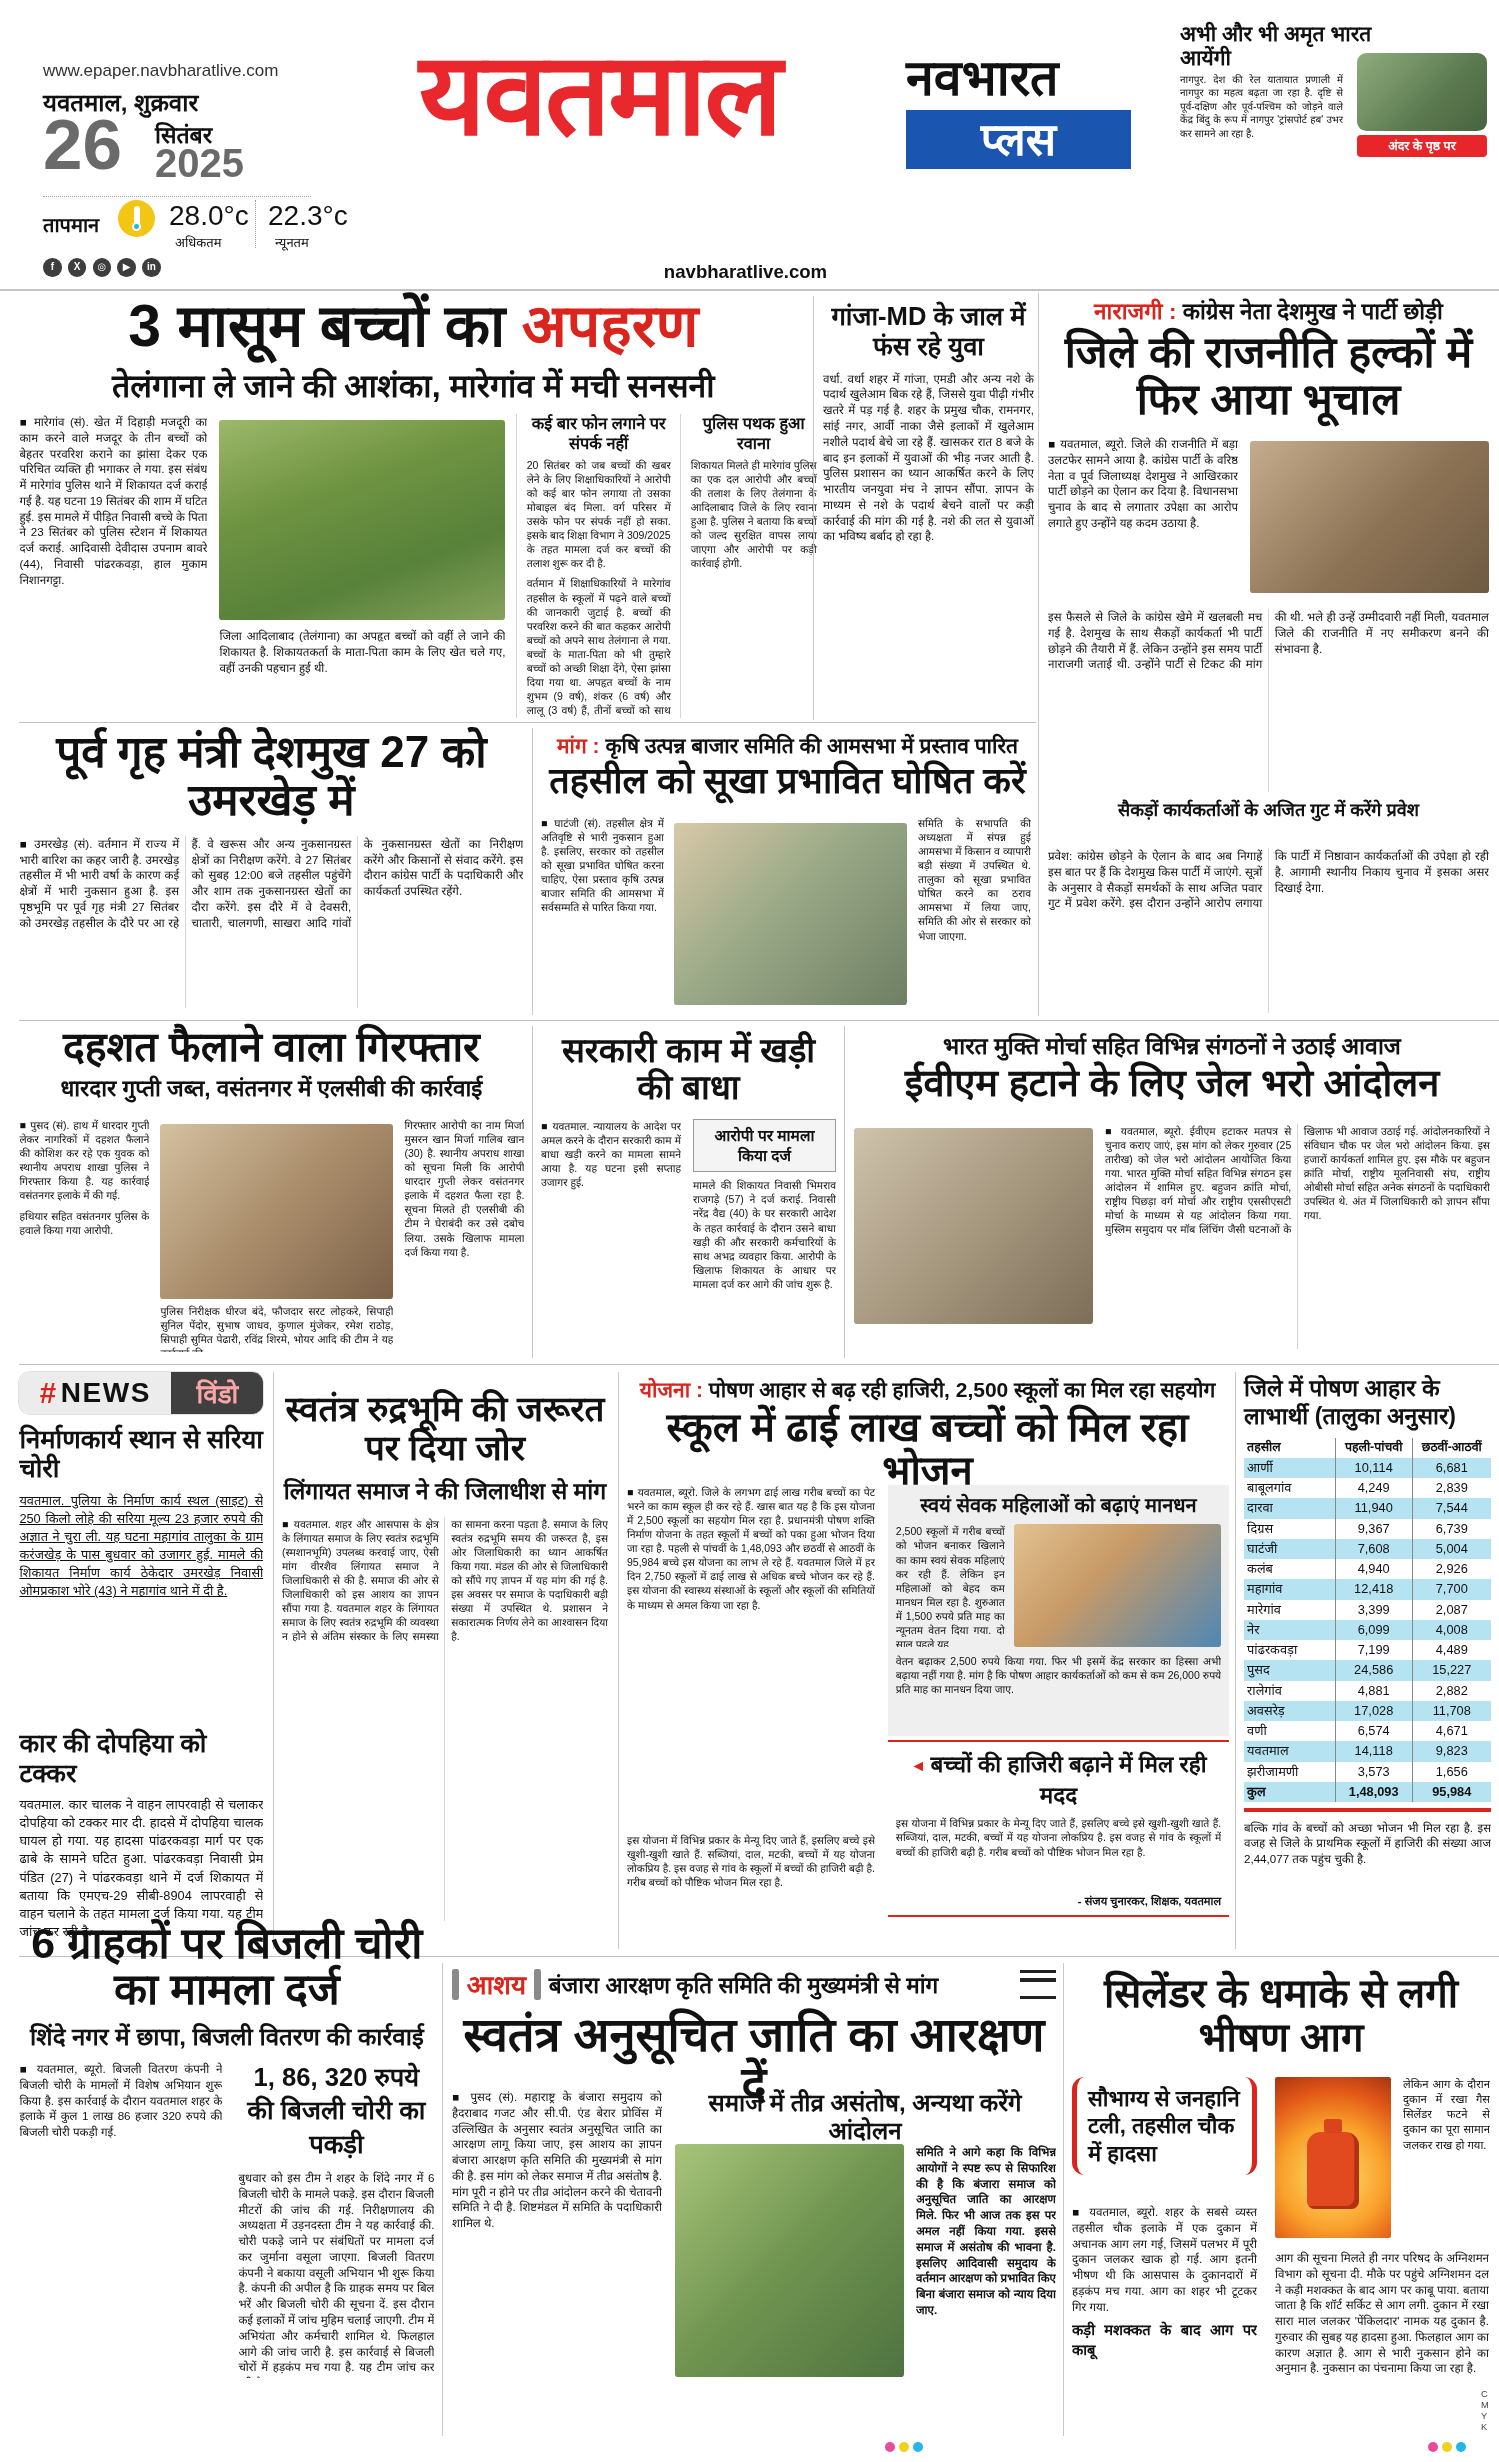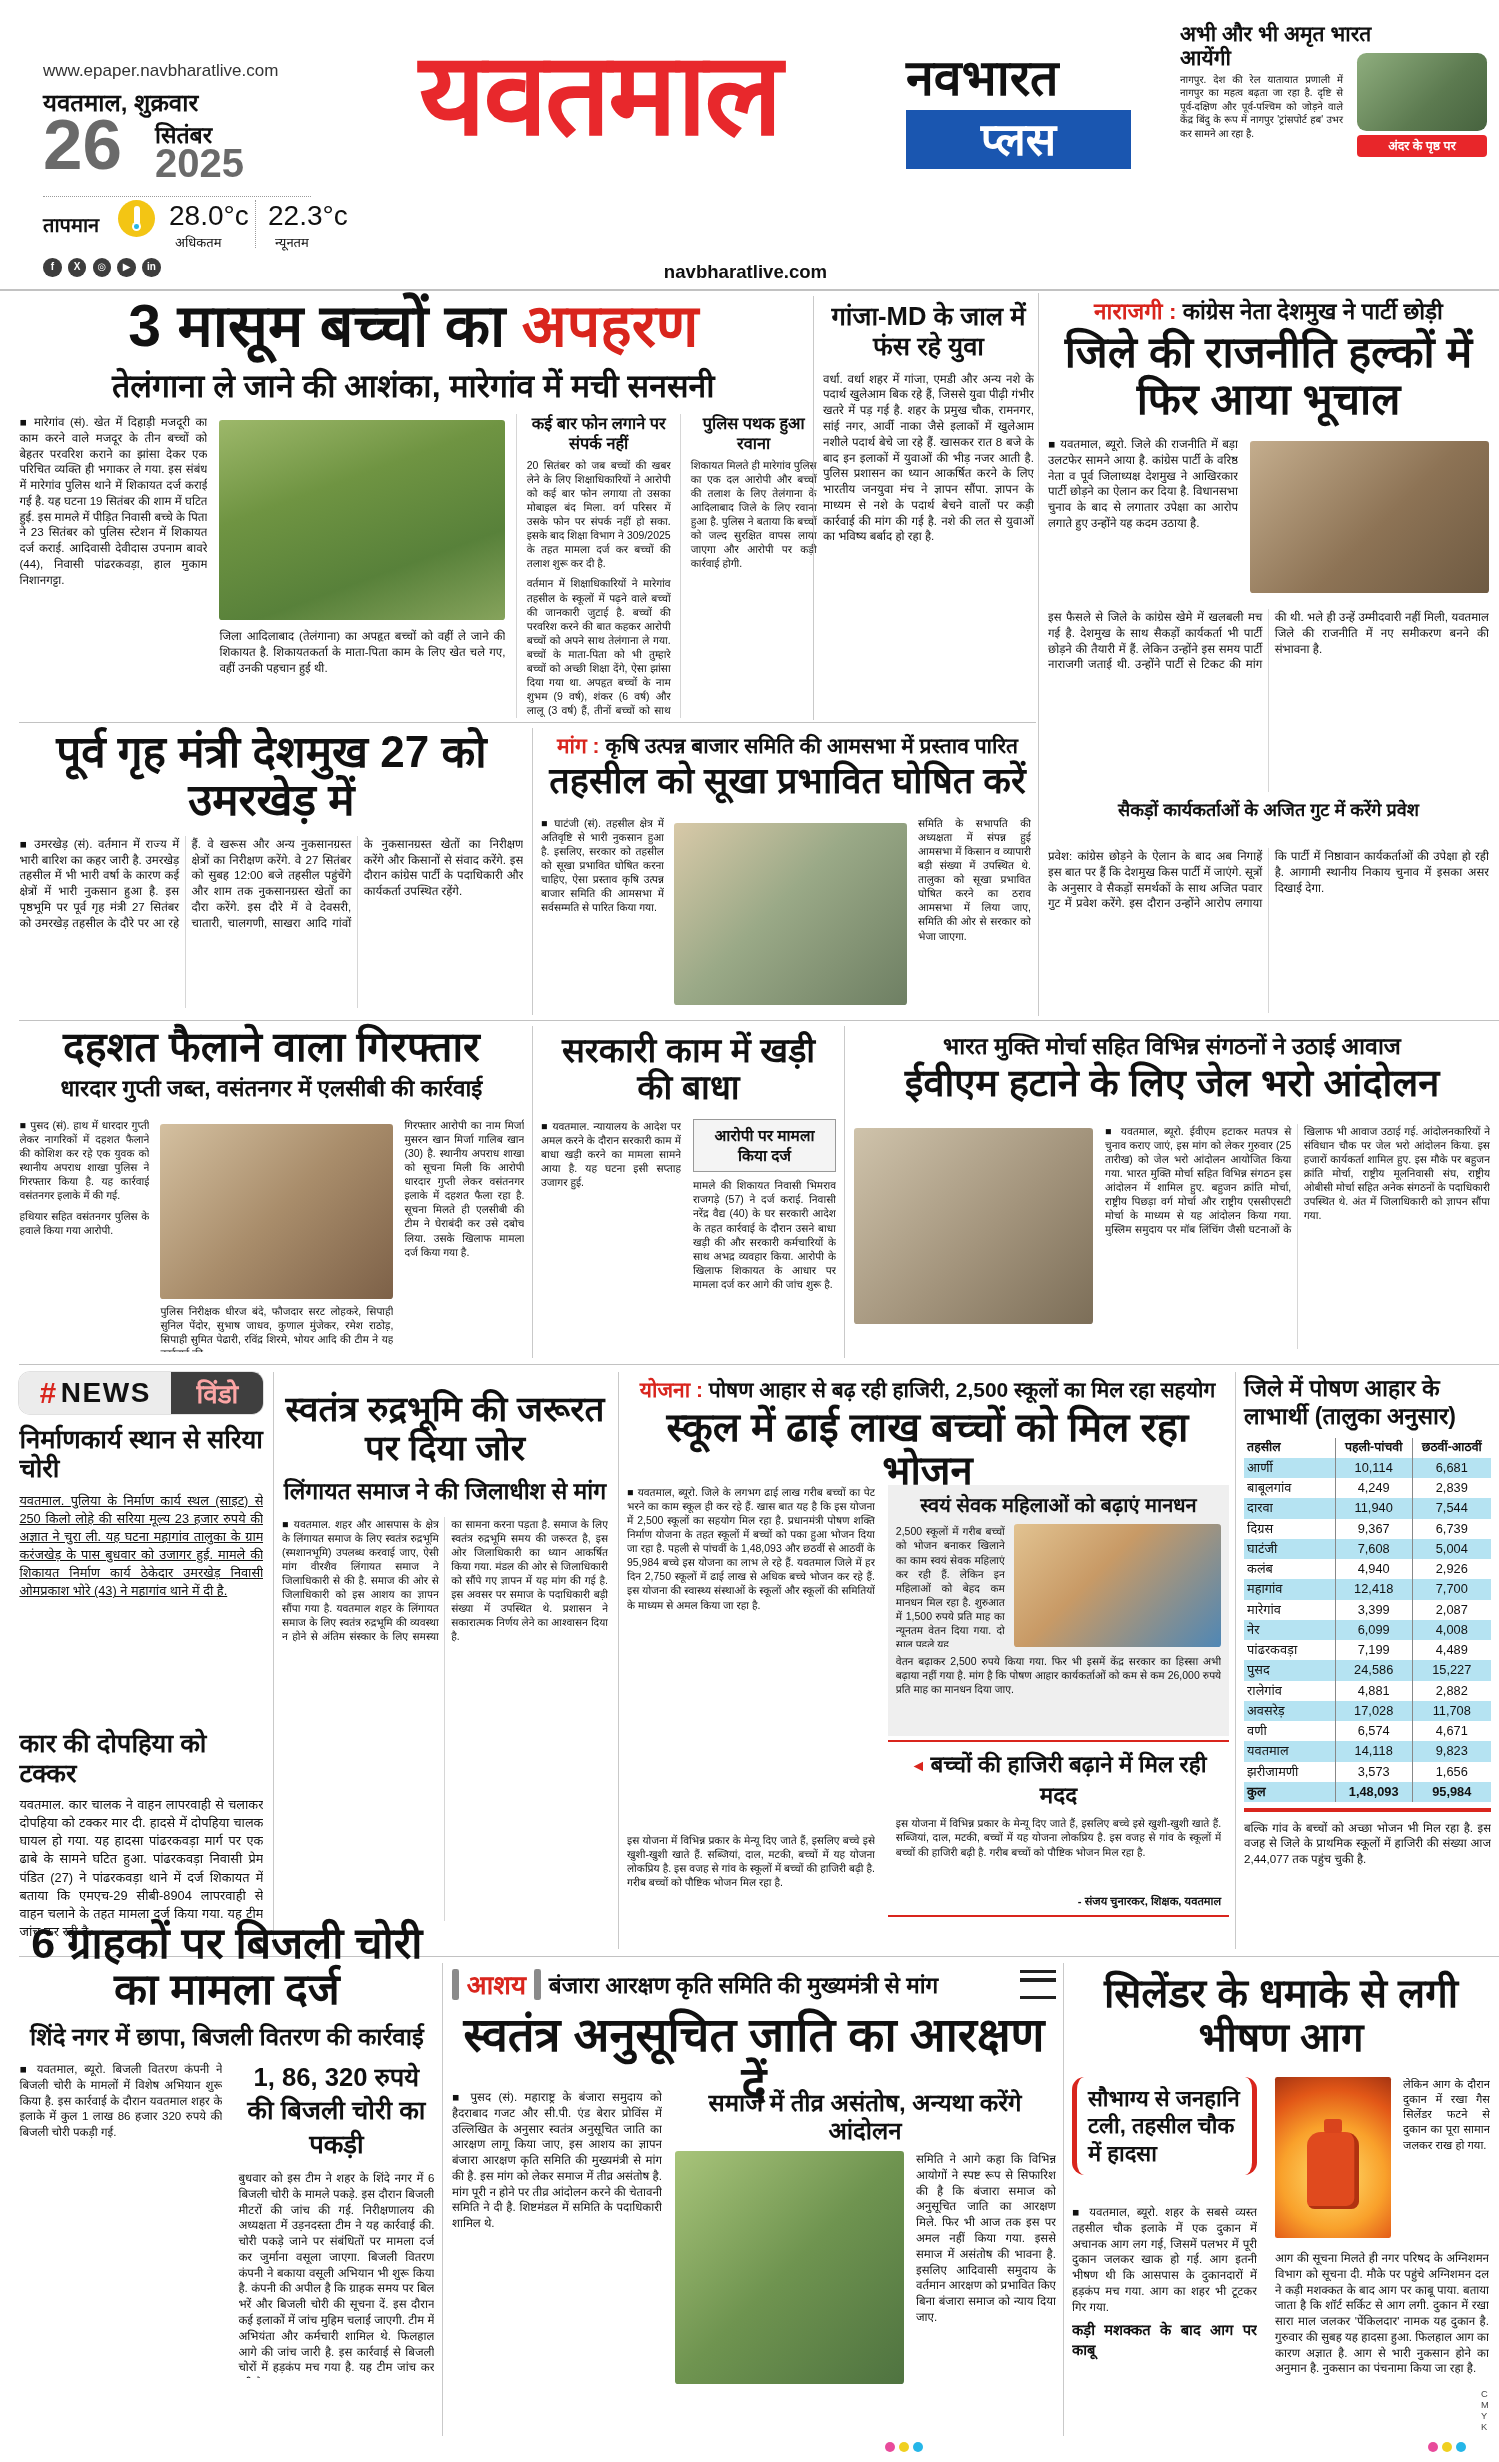--- a/index.html
+++ b/index.html
@@ -375,21 +375,21 @@
       <span class="graybar"></span>
       <span class="red xb" style="font-size:26px;">आशय</span>
       <span class="graybar"></span>
       <span class="b" style="font-size:22.5px;">बंजारा आरक्षण कृति समिति की मुख्यमंत्री से मांग</span>
       <span class="hamb" style="margin-left:auto;"></span>
     </div>
     <div class="c xb" style="font-size:47px;line-height:1.05;margin-top:7.8px;">स्वतंत्र अनुसूचित जाति का आरक्षण दें</div>
     <div class="abs clip body-txt" style="left:0;top:123px;width:210px;height:341px;">■ पुसद (सं). महाराष्ट्र के बंजारा समुदाय को हैदराबाद गजट और सी.पी. एंड बेरार प्रोविंस में उल्लिखित के अनुसार स्वतंत्र अनुसूचित जाति का आरक्षण लागू किया जाए, इस आशय का ज्ञापन बंजारा आरक्षण कृति समिति की मुख्यमंत्री से मांग की है. इस मांग को लेकर समाज में तीव्र असंतोष है. मांग पूरी न होने पर तीव्र आंदोलन करने की चेतावनी समिति ने दी है. शिष्टमंडल में समिति के पदाधिकारी शामिल थे.</div>
     <div class="abs" style="left:223px;top:123px;width:380px;">
       <div class="c b" style="font-size:24px;line-height:1.15;">समाज में तीव्र असंतोष, अन्यथा करेंगे आंदोलन</div>
-      <div style="position:relative;margin-top:7px;height:256px;">
+      <div style="position:relative;margin-top:0;height:256px;font-weight:bold;">
         <div class="abs photo ph-town" style="left:0;top:0;width:229px;height:233px;"></div>
         <div class="abs clip body-txt" style="left:241px;top:0;width:140px;height:256px;">समिति ने आगे कहा कि विभिन्न आयोगों ने स्पष्ट रूप से सिफारिश की है कि बंजारा समाज को अनुसूचित जाति का आरक्षण मिले. फिर भी आज तक इस पर अमल नहीं किया गया. इससे समाज में असंतोष की भावना है. इसलिए आदिवासी समुदाय के वर्तमान आरक्षण को प्रभावित किए बिना बंजारा समाज को न्याय दिया जाए.</div>
       </div>
     </div>
   </div>
 
   <div class="vrule" style="left:1063px;top:1963px;height:473px;"></div>
 
   <div class="abs" style="left:1072px;top:1971px;width:418px;height:466px;">
     <div class="c xb" style="font-size:40px;line-height:1.1;">सिलेंडर के धमाके से लगी भीषण आग</div>

